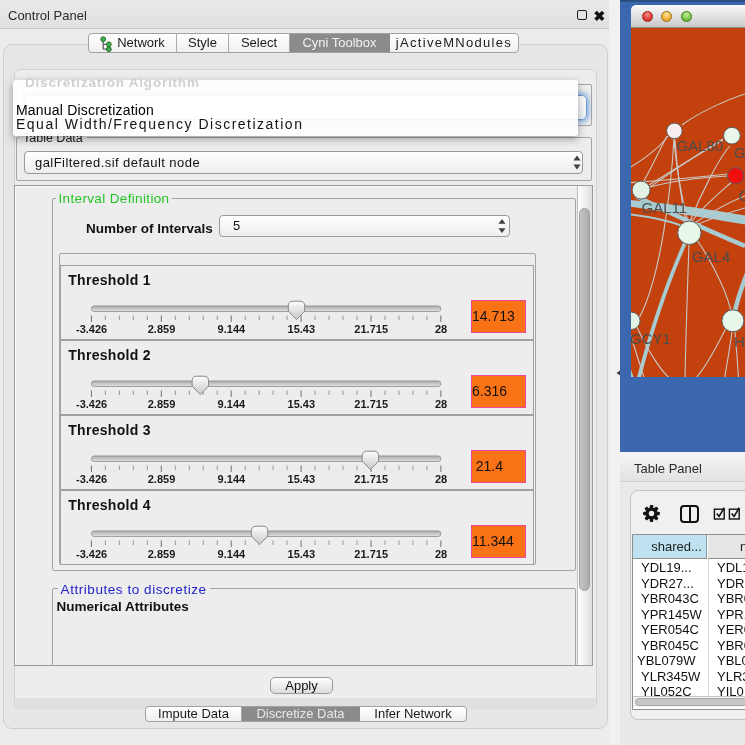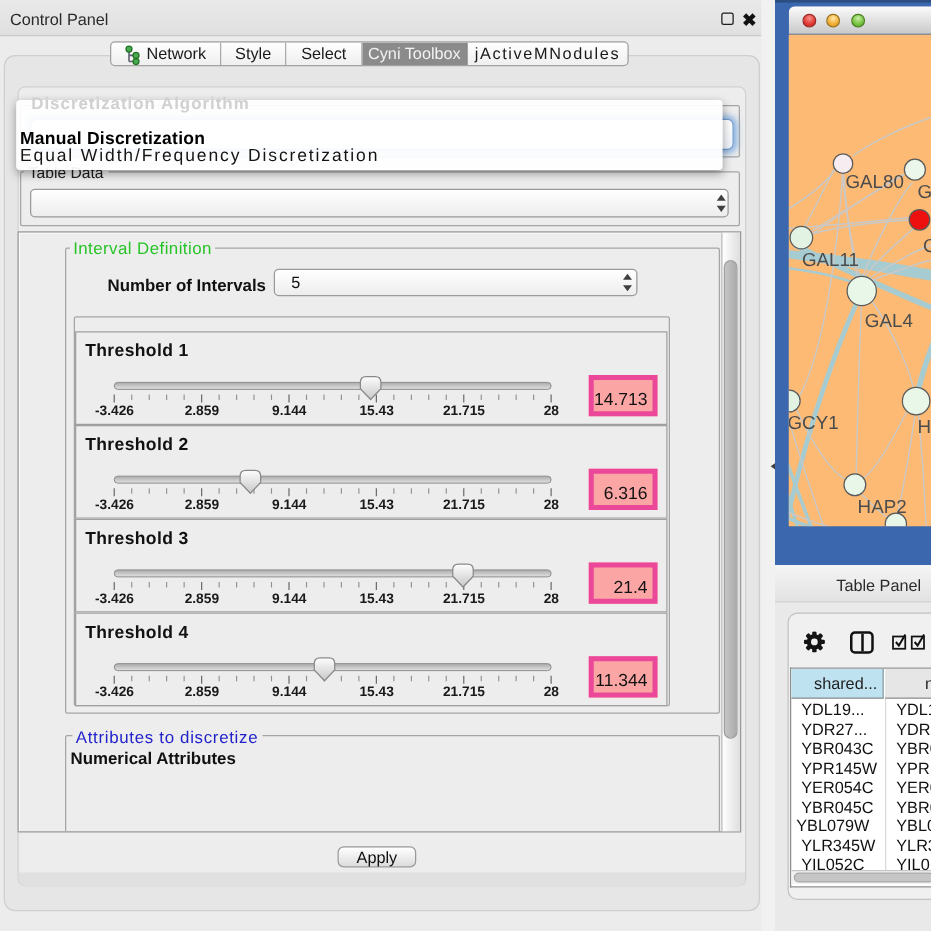--- a/index.html
+++ b/index.html
@@ -3,21 +3,21 @@
 <meta charset="utf-8">
 <style>
   * { margin:0; padding:0; box-sizing:border-box; }
   html,body { width:745px; height:745px; }
   body { font-family:"Liberation Sans", sans-serif; background:#ececec; overflow:hidden; -webkit-font-smoothing:antialiased; }
   #root { position:relative; width:745px; height:745px; overflow:hidden; }
   .abs { position:absolute; }
   .trow { width:473.5px; height:74.8px; border:1px solid #a0a0a0; background:#ededed; }
   .ttitle { position:absolute; left:7px; top:6px; font-size:14px; font-weight:bold; color:#111; letter-spacing:0.3px; }
   .tick { font-size:11px; font-weight:bold; color:#1a1a1a; transform:translateX(-50%); }
-  .vbox { position:absolute; left:409.8px; top:33.5px; width:55px; height:33px; background:#fca5a5; border:4px solid #ec4899; font-size:14px; color:#111; text-align:right; line-height:31px; padding-right:4px; }
+  .vbox { position:absolute; left:409.8px; top:33.5px; width:55px; height:33px; background:#f97316; border:1px solid #ec4899; font-size:14px; color:#111; text-align:right; line-height:31px; padding-right:22px; }
 
 </style>
 </head>
 <body>
 <div id="root">
 
   <div class="abs" style="left:0;top:0;width:613px;height:29px;background:linear-gradient(#e9e9e9,#e0e0e0);border-bottom:1px solid #c9c9c9;"></div>
   <div class="abs" style="left:8px;top:8px;font-size:13px;color:#2a2a2a;">Control Panel</div>
   <div class="abs" style="left:577px;top:10px;width:10px;height:10px;border:1.6px solid #1c1c1c;border-radius:2px;"></div>
   <div class="abs" style="left:593.5px;top:7.5px;font-size:14px;font-weight:bold;color:#111;">✖</div>
@@ -32,30 +32,31 @@
       <svg width="13" height="17" viewBox="0 0 13 17" style="margin-right:4px;margin-top:1px;">
         <path d="M3.2 4.5 V14.2 M3.2 9.3 H8.6 M3.2 14.2 H8.6" stroke="#606070" stroke-width="1.3" fill="none"></path>
         <circle cx="3.2" cy="4.2" r="2.4" fill="#4aaa4e" stroke="#1f7023" stroke-width="1"></circle>
         <circle cx="8.8" cy="9.3" r="2.4" fill="#4aaa4e" stroke="#1f7023" stroke-width="1"></circle>
         <circle cx="8.8" cy="14.2" r="2.4" fill="#4aaa4e" stroke="#1f7023" stroke-width="1"></circle>
       </svg>
       <span>Network</span>
     </div>
     <div style="width:52px;display:flex;align-items:center;justify-content:center;border-right:1px solid #aaa;">Style</div>
     <div style="width:61px;display:flex;align-items:center;justify-content:center;border-right:1px solid #aaa;">Select</div>
-    <div style="width:84px;display:flex;align-items:center;justify-content:center;background:#8b8b8b;color:#f2f2f2;border-right:1px solid #888;">Cyni Toolbox</div>
+    <div style="width:100px;display:flex;align-items:center;justify-content:center;background:#8b8b8b;color:#f2f2f2;border-right:1px solid #888;">Cyni Toolbox</div>
     <div style="width:128px;display:flex;align-items:center;justify-content:center;letter-spacing:1.3px;">jActiveMNodules</div>
   </div>
 
   <div class="abs" style="left:16px;top:84px;width:576px;height:42px;border:1px solid #a5a5a5;border-radius:2px;"></div>
   <div class="abs" style="left:24px;top:95px;width:563px;height:25px;border:1px solid #6f9dd1;border-radius:5px;background:linear-gradient(#ffffff,#eef2f8);box-shadow:0 0 5px 2px rgba(100,155,220,.75);"></div>
 
   <div class="abs" style="left:16px;top:137px;width:576px;height:44px;border:1px solid #a5a5a5;border-radius:2px;"></div>
   <div class="abs" style="left:19px;top:131px;background:#ededed;padding:0 4px;font-size:12.5px;color:#1c1c1c;">Table Data</div>
   <div class="abs combo" style="left:24px;top:151px;width:559px;height:23px;background:linear-gradient(#ffffff,#ededed);border:1px solid #9a9a9a;border-radius:4px;"></div>
+  <div class="abs" style="left:35px;top:155px;font-size:13px;color:#111;letter-spacing:0.45px;">galFiltered.sif default node</div>
   <svg class="abs" style="left:572px;top:154px;" width="10" height="17" viewBox="0 0 10 17">
     <path d="M5 1.5 L8.6 6.5 L1.4 6.5 Z" fill="#404040"></path>
       <path d="M5 15.5 L8.6 10.5 L1.4 10.5 Z" fill="#404040"></path>
   </svg>
 
   <div id="scrollpane" class="abs" style="left:14px;top:185px;width:579px;height:481px;background:#ededed;border:1px solid #9a9a9a;overflow:hidden;box-shadow:inset 1px 1px 0 rgba(255,255,255,0.75);">
 
     <div class="abs" style="left:37.3px;top:11.8px;width:524px;height:373px;border:1px solid #a5a5a5;border-radius:2px;"></div>
     <div class="abs" style="left:40.5px;top:5.4px;background:#ededed;padding:0 3px;font-size:13.5px;color:#27c427;letter-spacing:0.35px;">Interval Definition</div>
     <div class="abs" style="left:71px;top:34.5px;font-size:13.5px;font-weight:bold;color:#111;">Number of Intervals</div>
@@ -276,32 +277,37 @@
     <div class="abs" style="left:37.4px;top:402.3px;width:524px;height:120px;border:1px solid #a5a5a5;border-radius:2px;"></div>
     <div class="abs" style="left:42.6px;top:396px;background:#ededed;padding:0 3px;font-size:13.5px;color:#2222cc;letter-spacing:0.55px;text-align:center;">Attributes to discretize</div>
     <div class="abs" style="left:41.4px;top:412.5px;font-size:13.5px;font-weight:bold;color:#111;">Numerical Attributes</div>
 
     <div class="abs" style="left:561.5px;top:0;width:16px;height:486px;background:linear-gradient(90deg,#ffffff,#dcdcdc);border-left:1px solid #bdbdbd;"></div>
     <div class="abs" style="left:564px;top:22px;width:11px;height:383px;background:linear-gradient(90deg,#c6c6c6,#ababab);border-radius:5.5px;border:1px solid #9e9e9e;"></div>
   </div>
 
   <div class="abs" style="left:270px;top:676.5px;width:63px;height:17px;background:linear-gradient(#ffffff,#dcdcdc);border:1px solid #9a9a9a;border-radius:5px;font-size:13px;color:#111;text-align:center;line-height:15px;">Apply</div>
 
+  <div class="abs" style="left:145px;top:705.5px;height:16.2px;display:flex;border:1px solid #a2a2a2;border-radius:4px;overflow:hidden;background:linear-gradient(#ffffff,#efefef);font-size:13px;color:#1a1a1a;">
+    <div style="width:96px;display:flex;align-items:center;justify-content:center;border-right:1px solid #aaa;">Impute Data</div>
+    <div style="width:118px;display:flex;align-items:center;justify-content:center;background:#8b8b8b;color:#e9e9e9;border-right:1px solid #888;">Discretize Data</div>
+    <div style="width:106px;display:flex;align-items:center;justify-content:center;">Infer Network</div>
+  </div>
 
   <div class="abs" style="left:609px;top:0;width:11px;height:745px;background:#f1f1f1;"></div>
   <svg class="abs" style="left:615.5px;top:369px;" width="6" height="8" viewBox="0 0 6 8">
       <path d="M5.5 0.5 L0.5 4 L5.5 7.5 Z" fill="#3f3f3f"></path>
     </svg>
 
   <div class="abs" style="left:620px;top:0;width:125px;height:452px;background:#3a67ae;border-top:2px solid #2b4d80;"></div>
   <div class="abs" style="left:631px;top:5px;width:114px;height:23px;background:linear-gradient(#fbfbfb,#c9c9c9);border-bottom:1px solid #8e8e8e;border-top-left-radius:5px;"></div>
   <div class="abs light" style="left:642.2px;top:11.4px;width:10.6px;height:10.6px;border-radius:50%;background:radial-gradient(circle at 50% 30%,#f4918c,#e3403a 55%,#c01b16);border:.8px solid #9a2a24;"></div>
   <div class="abs light" style="left:661.4px;top:11.4px;width:10.6px;height:10.6px;border-radius:50%;background:radial-gradient(circle at 50% 30%,#ffe9a8,#f2b13c 55%,#d8941a);border:.8px solid #9d7119;"></div>
   <div class="abs light" style="left:681.4px;top:11.4px;width:10.6px;height:10.6px;border-radius:50%;background:radial-gradient(circle at 50% 30%,#c9efa8,#7cc645 55%,#54a122);border:.8px solid #4a7d1c;"></div>
-  <div id="canvas" class="abs" style="left:631px;top:28px;width:114px;height:393px;background:#fdba74;overflow:hidden;">
+  <div id="canvas" class="abs" style="left:631px;top:28px;width:114px;height:349px;background:#c2410c;overflow:hidden;">
     <svg width="114" height="393" viewBox="0 0 114 393">
 
       <path d="M -5 171.5 Q 55 177 114 187.5 L 114 196.5 Q 55 186 -5 178 Z" fill="#a6cbd1" stroke="none"></path>
         <path d="M -5 186 Q 30 190 52 198" fill="none" stroke="#a6cbd1" stroke-width="2"></path>
       <path d="M 5 168 Q 50 191 114 218" fill="none" stroke="#a6cbd1" stroke-width="4.5"></path>
       <path d="M 58 206 C 34 258 14 320 -2 390" fill="none" stroke="#a6cbd1" stroke-width="3.8"></path>
       <path d="M 117 243 Q 106 270 101.5 294" fill="none" stroke="#a6cbd1" stroke-width="4.5"></path>
       <path d="M -5 332 Q 8 368 30 425" fill="none" stroke="#a6cbd1" stroke-width="2.8"></path>
       <path d="M -5 352 Q 5 390 18 428" fill="none" stroke="#a6cbd1" stroke-width="2.5"></path>
       <path d="M -4 385 Q 40 405 100 415" fill="none" stroke="#a6cbd1" stroke-width="2.6"></path>
@@ -347,21 +353,21 @@
         <text x="10.6" y="185">GAL11</text>
         <text x="60.9" y="233.6">GAL4</text>
         <text x="-1" y="315.6">GCY1</text>
         <text x="103" y="318.6">HI</text>
         <text x="55.1" y="382.7">HAP2</text>
       </g>
     </svg>
   </div>
 
   <div class="abs" style="left:620px;top:452px;width:125px;height:30px;background:linear-gradient(#f5f5f5,#e2e2e2);border-bottom:1px solid #cfcfcf;"></div>
-  <div class="abs" style="left:634px;top:461px;font-size:13px;color:#2a2a2a;margin-left:35px;">Table Panel</div>
+  <div class="abs" style="left:634px;top:461px;font-size:13px;color:#2a2a2a;">Table Panel</div>
   <div class="abs" style="left:620px;top:483px;width:125px;height:262px;background:#e9e9e9;"></div>
 
   <div class="abs" style="left:630px;top:490px;width:130px;height:230px;background:#f0f0f0;border:1px solid #c2c2c2;border-radius:8px;"></div>
 
   <svg class="abs" style="left:643px;top:505px;" width="17" height="17" viewBox="0 0 17 17">
       <circle cx="8.5" cy="8.5" r="6.1" fill="#141414"></circle>
       <rect x="6.75" y="0.09999999999999964" width="3.5" height="4.4" rx="1" fill="#141414" transform="rotate(0 8.5 8.5)"></rect>
       <rect x="6.75" y="0.09999999999999964" width="3.5" height="4.4" rx="1" fill="#141414" transform="rotate(45 8.5 8.5)"></rect>
       <rect x="6.75" y="0.09999999999999964" width="3.5" height="4.4" rx="1" fill="#141414" transform="rotate(90 8.5 8.5)"></rect>
       <rect x="6.75" y="0.09999999999999964" width="3.5" height="4.4" rx="1" fill="#141414" transform="rotate(135 8.5 8.5)"></rect>
@@ -403,16 +409,16 @@
         <div class="abs" style="left:84px;top:108.9px;">YLR3</div>
         <div class="abs" style="left:8px;top:124.4px;text-align:center;">YIL052C</div>
         <div class="abs" style="left:84px;top:124.4px;">YIL0</div>
       </div>
     <div class="abs" style="left:0;top:161px;width:113px;height:11px;background:#f2f2f2;border-top:1px solid #c6c6c6;"></div>
     <div class="abs" style="left:1.5px;top:162.5px;width:112px;height:8.5px;background:#c6c6c6;border:1px solid #a8a8a8;border-radius:4.5px;"></div>
   </div>
 
   <div class="abs" style="left:13px;top:80px;width:565px;height:56px;background:rgba(255,255,255,0.93);border-radius:3px;box-shadow:0 3px 8px rgba(0,0,0,0.35);"></div>
   <div class="abs" style="left:25px;top:75px;font-size:13.5px;font-weight:bold;color:#d0d0d0;letter-spacing:0.8px;text-align:right;">Discretization Algorithm</div>
-  <div class="abs" style="left:16px;top:101.5px;font-size:14px;font-weight:bold;color:#000;letter-spacing:0.2px;">Manual Discretization</div>
+  <div class="abs" style="left:16px;top:101.5px;font-size:14px;font-weight:normal;color:#000;letter-spacing:0.2px;">Manual Discretization</div>
   <div class="abs" style="left:16px;top:116px;font-size:14px;color:#141414;letter-spacing:1.5px;">Equal Width/Frequency Discretization</div>
 
 </div>
 
 </body></html>

